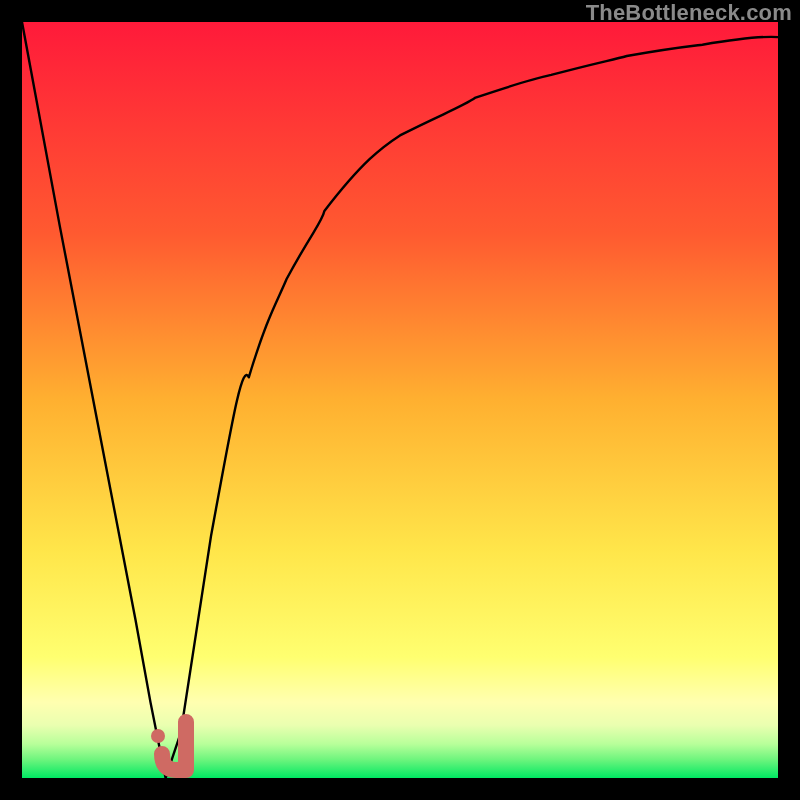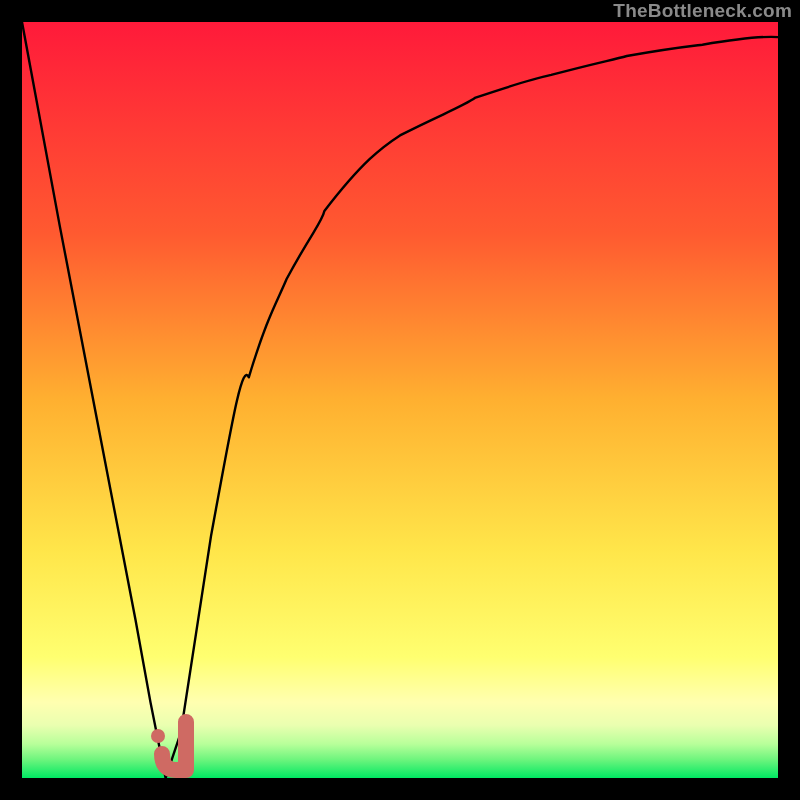--- a/index.html
+++ b/index.html
@@ -38,21 +38,21 @@
     top: 0;
     width: 756px;
     height: 756px;
     overflow: visible;
   }
   .watermark {
     position: absolute;
     top: 0;
     right: 8px;
     font-family: Arial, Helvetica, sans-serif;
-    font-size: 19px;
+    font-size: 22px;
     font-weight: 600;
     color: #8a8a8a;
     letter-spacing: 0.2px;
   }
 </style>
 </head>
 <body>
 
 <div class="frame">
   <div class="plot">

